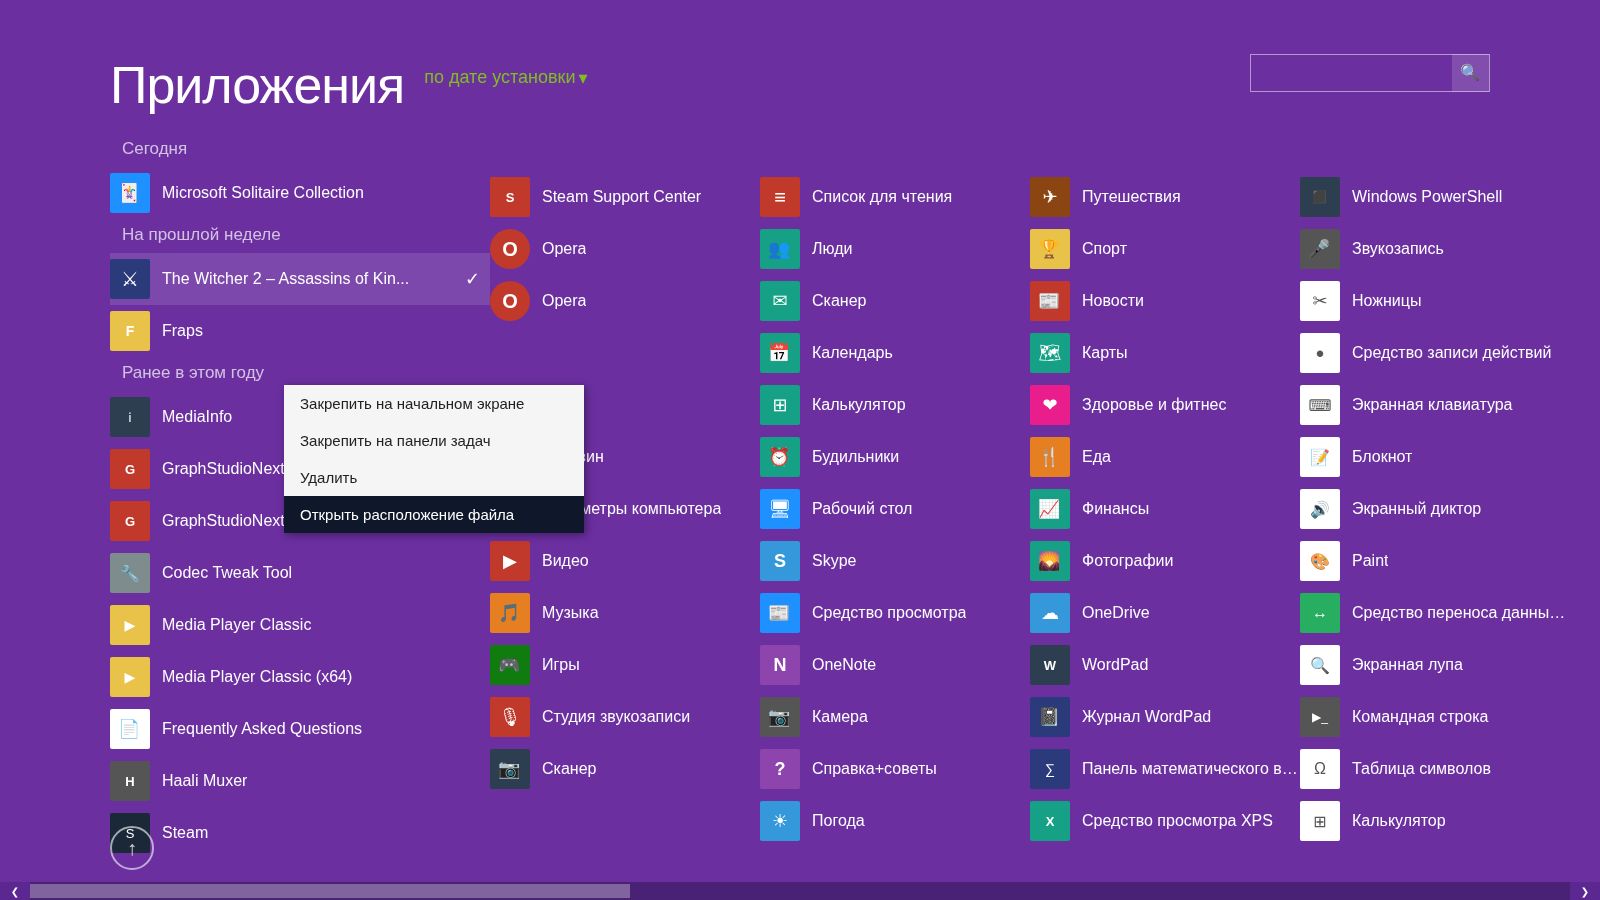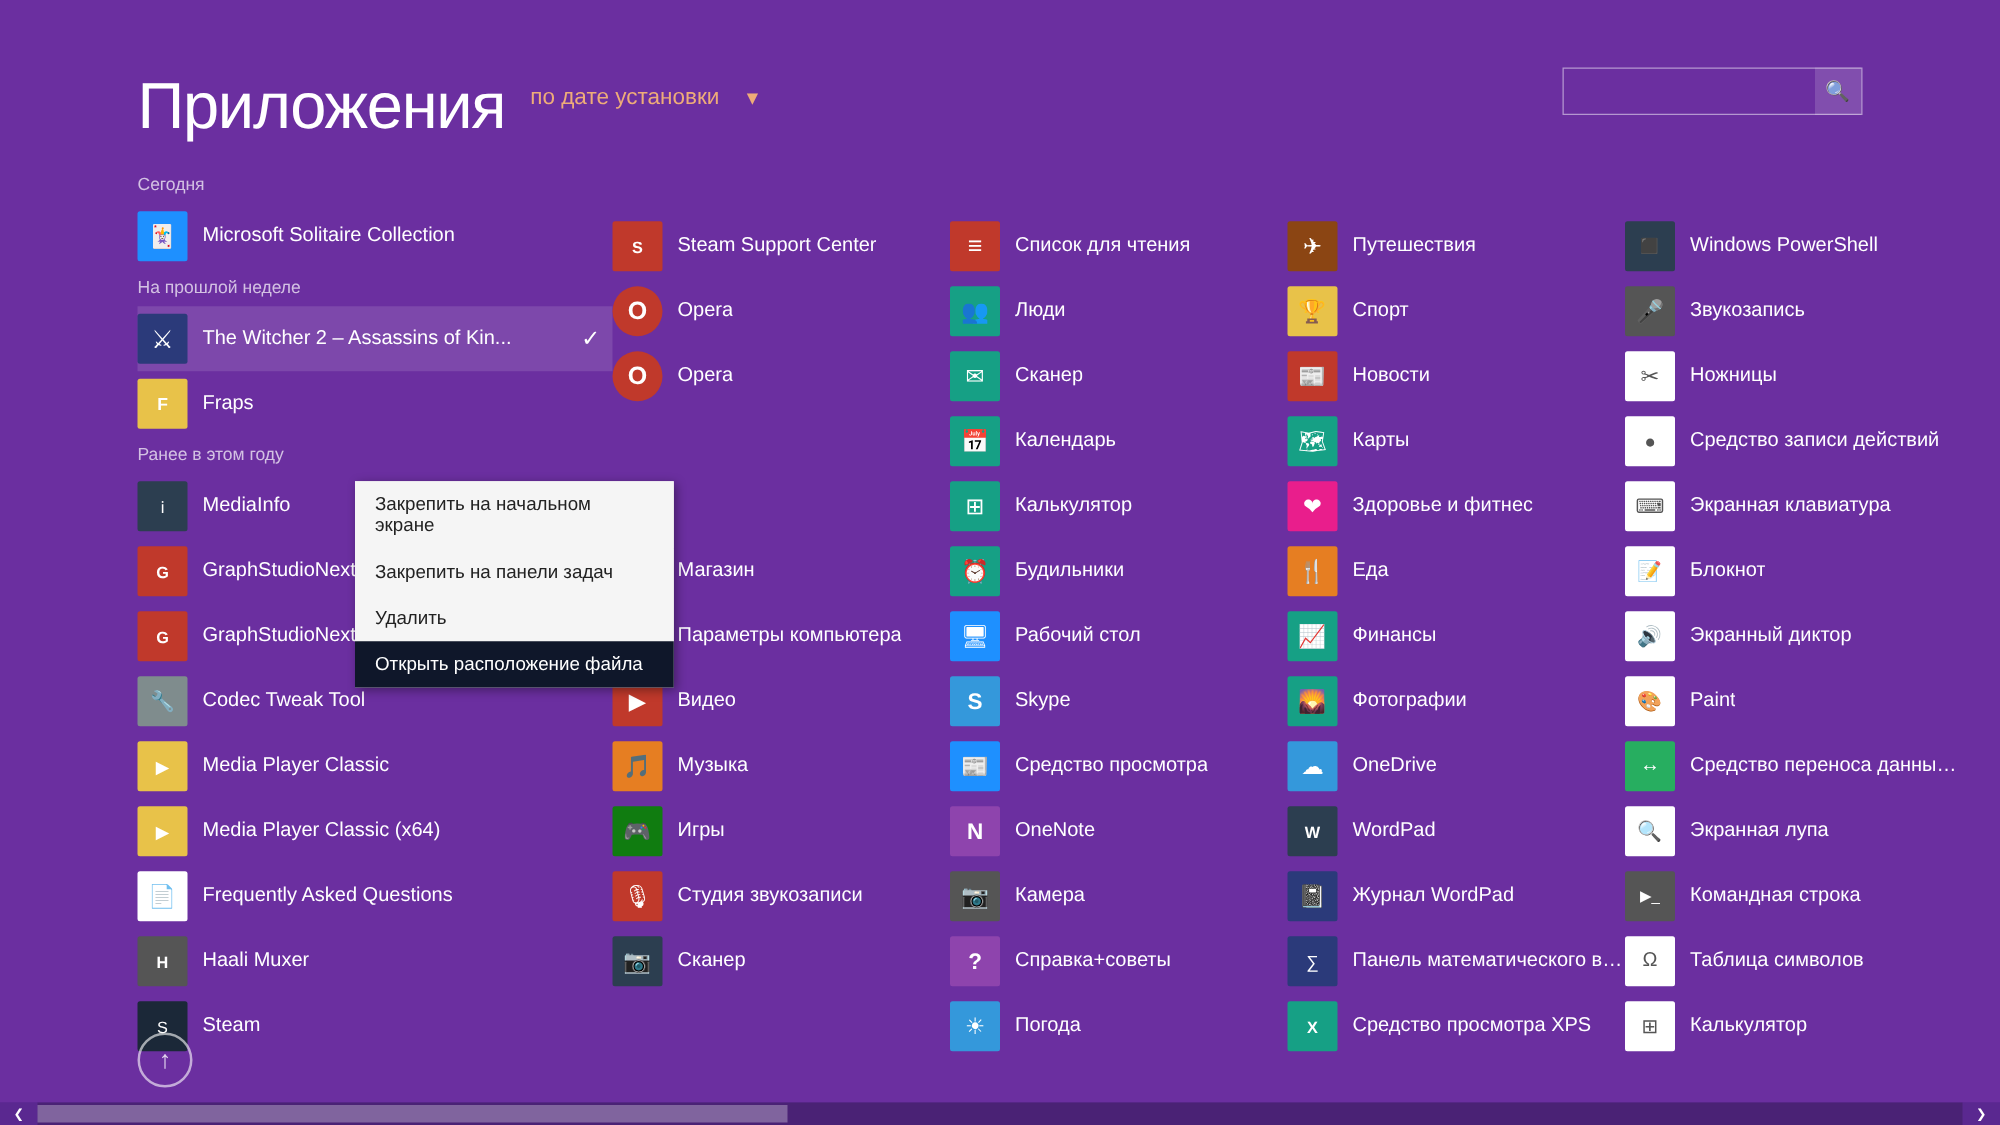--- a/index.html
+++ b/index.html
@@ -22,26 +22,26 @@
     }
     .page-title {
       font-size: 52px;
       font-weight: 200;
       color: white;
       letter-spacing: -1px;
       margin-top: 25px;
     }
     .sort-label {
       font-size: 18px;
-      color: #fdba74;
+      color: #84cc16;
       opacity: 0.9;
       cursor: pointer;
       display: flex;
       align-items: center;
-      gap: 22px;
+      gap: 3px;
       margin-top: 10px;
     }
     .search-box {
       margin-left: auto;
       display: flex;
       align-items: center;
       border: 1px solid rgba(255,255,255,0.5);
       background: transparent;
       height: 38px;
       width: 240px;
@@ -73,24 +73,25 @@
       gap: 0;
     }
 
     
     .left-column {
       width: 380px;
       flex-shrink: 0;
     }
 
     .section-label {
-      font-size: 14px;
+      font-size: 17px;
       color: rgba(255,255,255,0.7);
       margin-bottom: 8px;
       margin-top: 4px;
+      margin-left: 12px;
     }
 
     .app-item {
       display: flex;
       align-items: center;
       gap: 12px;
       height: 52px;
       padding: 4px 0;
       cursor: pointer;
       position: relative;
@@ -123,21 +124,21 @@
       font-size: 18px;
       color: white;
     }
 
     
     .context-menu {
       position: absolute;
       left: 284px;
       top: 385px;
       background: #f5f5f5;
-      width: 255px;
+      width: 300px;
       box-shadow: 2px 2px 8px rgba(0,0,0,0.4);
       z-index: 100;
     }
     .context-menu-item {
       padding: 10px 16px;
       font-size: 15px;
       color: #222;
       cursor: pointer;
       background: #f5f5f5;
       display: flex;

